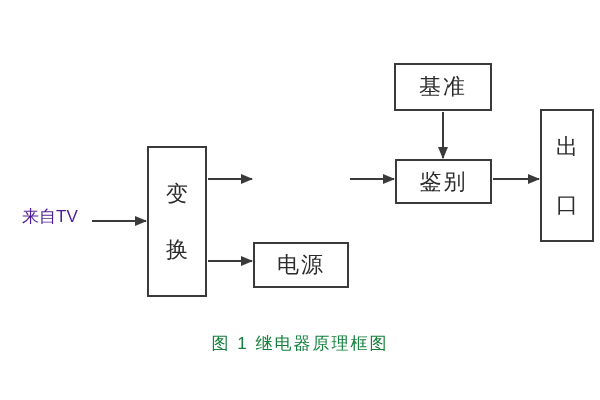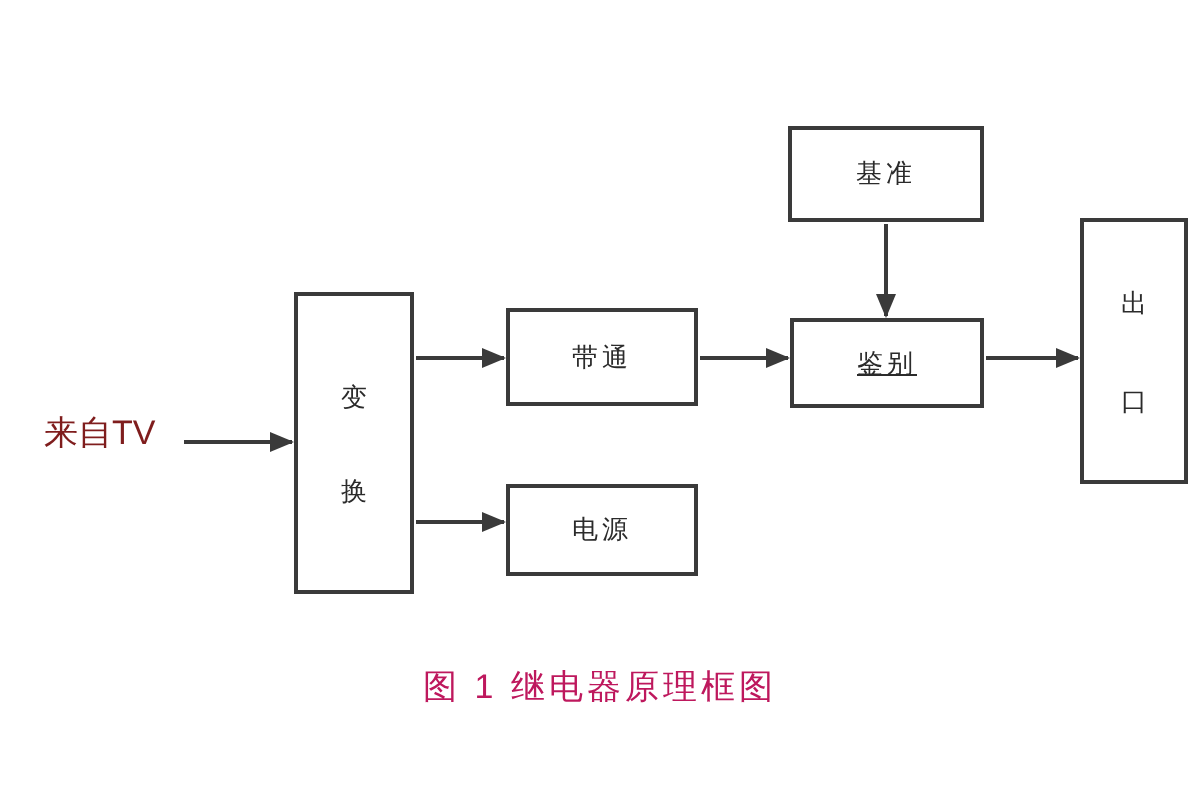--- a/index.html
+++ b/index.html
@@ -19,51 +19,51 @@
   }
   .wires line { stroke: #3a3a3a; stroke-width: 2; }
   .block {
     position: absolute;
     box-sizing: border-box;
     border: 2px solid #3a3a3a;
     background: #ffffff;
     display: flex;
     align-items: center;
     justify-content: center;
-    font-size: 13px;
+    font-size: 22px;
     letter-spacing: 2px;
     color: #2b2b2b;
   }
   .block.vertical { flex-direction: column; letter-spacing: 0; }
   .block.vertical span { line-height: 1; }
   #blk-transform    { left: 147px; top: 146px; width: 60px;  height: 151px; gap: 34px; }
   #blk-bandpass     { left: 253px; top: 154px; width: 96px;  height: 49px; }
   #blk-power        { left: 253px; top: 242px; width: 96px;  height: 46px; text-align: right; }
   #blk-reference    { left: 394px; top: 63px;  width: 98px;  height: 48px; }
-  #blk-discriminate { left: 395px; top: 159px; width: 97px;  height: 45px; text-decoration: underline; }
+  #blk-discriminate { left: 395px; top: 159px; width: 97px;  height: 45px; }
   #blk-outlet       { left: 540px; top: 109px; width: 54px;  height: 133px; gap: 36px; }
   .input-label {
     position: absolute;
     left: 22px;
     top: 200px;
     font-size: 17px;
     line-height: 34px;
-    color: #7f1d1d;
+    color: #4c1d95;
     white-space: nowrap;
   }
   .caption {
     position: absolute;
     left: 0;
     top: 332px;
     width: 600px;
     text-align: center;
     font-size: 17px;
     font-weight: 500;
     letter-spacing: 2px;
-    color: #be185d;
+    color: #15803d;
   }
 </style>
 </head>
 <body>
 
 <div class="canvas">
 
   <svg class="wires" width="600" height="400" viewBox="0 0 600 400" xmlns="http://www.w3.org/2000/svg">
     <defs>
       <marker id="ah" markerUnits="userSpaceOnUse" markerWidth="12" markerHeight="10" refX="11" refY="5" orient="auto">
@@ -80,23 +80,20 @@
 
   <div class="input-label">
     <div>来自TV</div>
   </div>
 
   <div class="block vertical" id="blk-transform">
     <span>变</span>
     <span>换</span>
   </div>
 
-  <div class="block" id="blk-bandpass">
-    <span>带通</span>
-  </div>
 
   <div class="block" id="blk-power">
     <span>电源</span>
   </div>
 
   <div class="block" id="blk-reference">
     <span>基准</span>
   </div>
 
   <div class="block" id="blk-discriminate">

